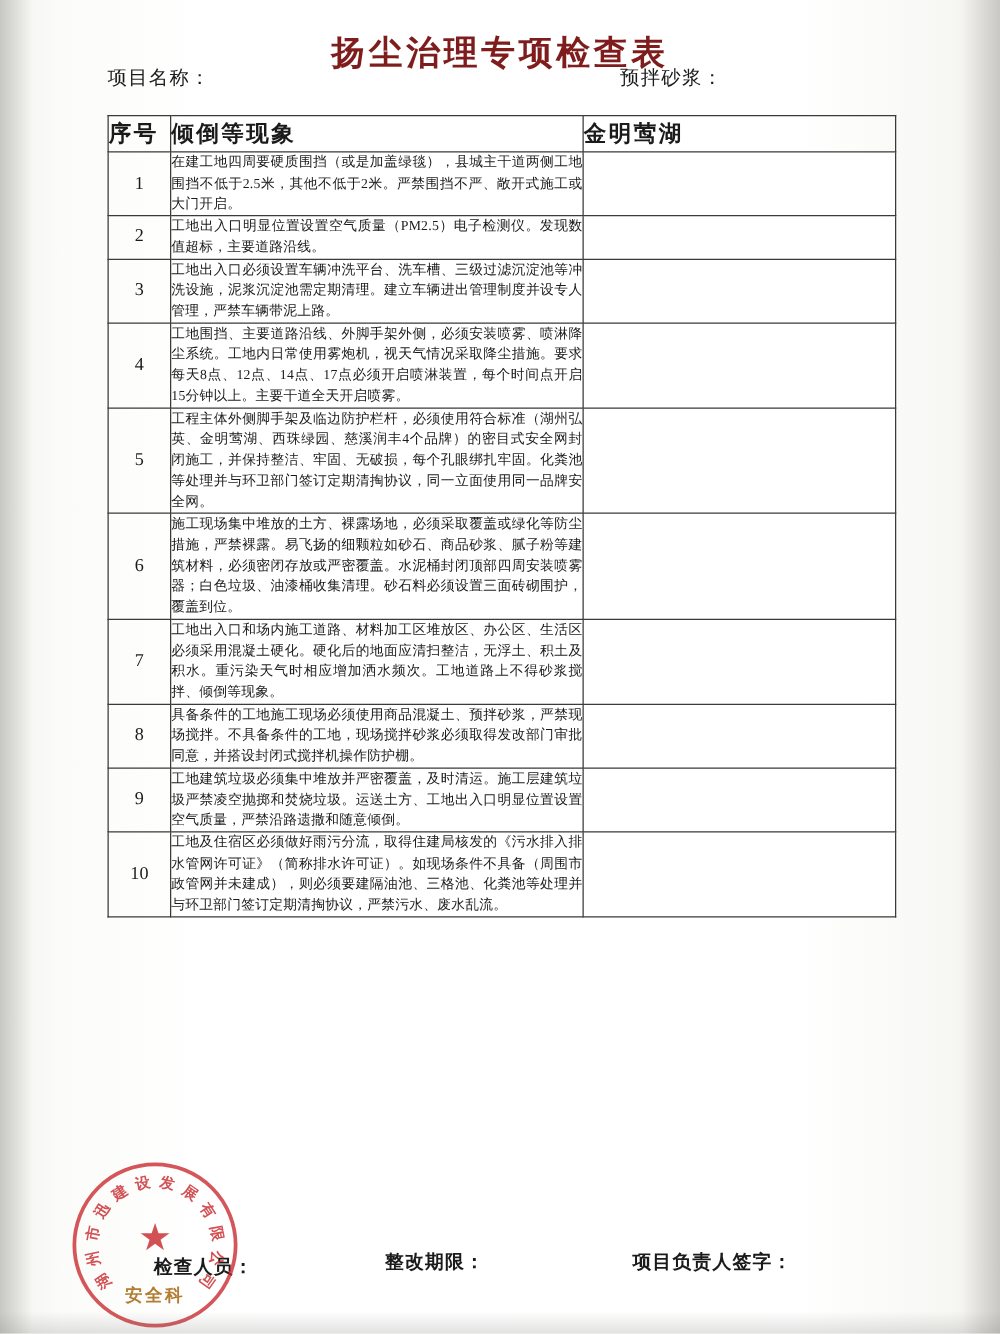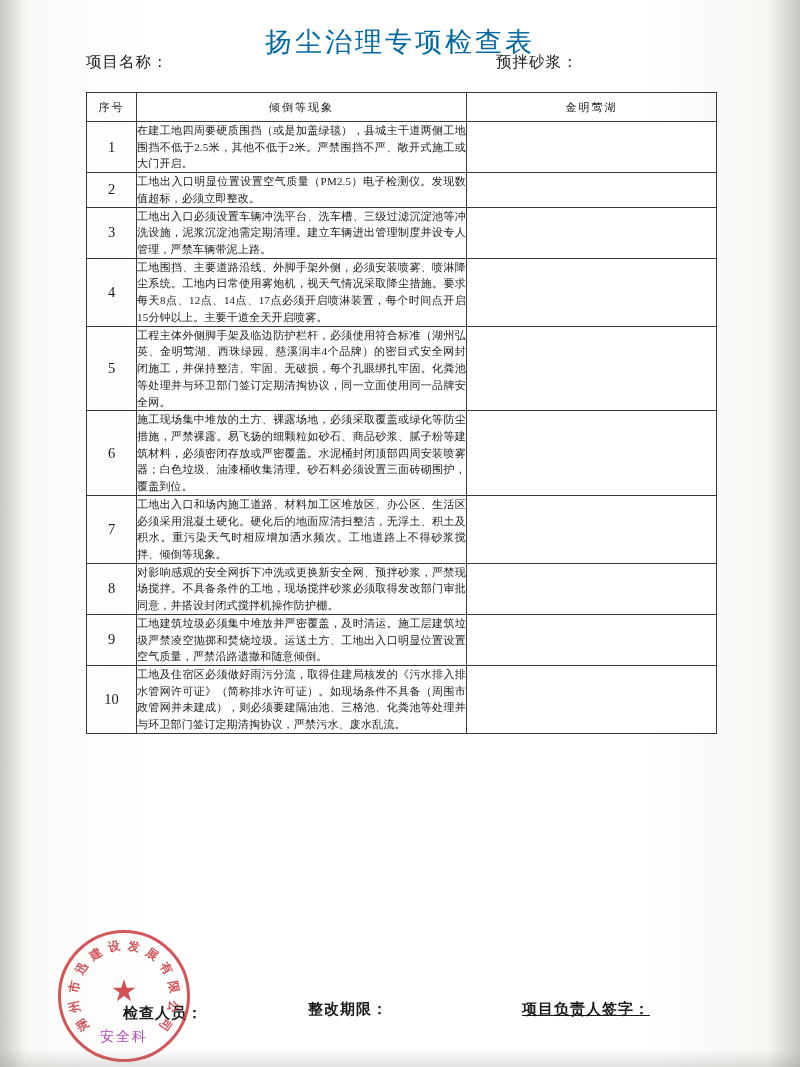--- a/index.html
+++ b/index.html
@@ -28,24 +28,24 @@
     inset: 0;
     padding: 0;
   }
   .doc-title {
     position: absolute;
     top: 24px;
     left: 0;
     right: 0;
     text-align: center;
     font-size: 27px;
-    font-weight: 400;
+    font-weight: 700;
     letter-spacing: 3px;
     font-family: "Liberation Serif", "DejaVu Serif", serif;
-    color: #0369a1;
+    color: #7f1d1d;
   }
   .meta-row {
     position: absolute;
     top: 52px;
     left: 86px;
     right: 60px;
     height: 24px;
     font-size: 15.5px;
     font-weight: 400;
     letter-spacing: 1px;
@@ -72,23 +72,23 @@
     border: 1px solid #3a3a3a;
     vertical-align: middle;
     padding: 0;
   }
   .col-no { width: 50px; }
   .col-req { width: 330px; }
   .col-prob { width: 250px; }
 
   thead th {
     height: 28px;
-    font-size: 11px;
-    font-weight: 400;
-    text-align: center;
+    font-size: 18px;
+    font-weight: 700;
+    text-align: left;
     letter-spacing: 2px;
   }
   td.cell-no {
     text-align: center;
     font-size: 14.5px;
     font-weight: 400;
   }
   td.cell-req {
     padding: 5px 7px 6px 7px;
     font-size: 11px;
@@ -105,21 +105,21 @@
     position: absolute;
     left: 86px;
     right: 60px;
     top: 1000px;
     font-size: 15px;
     font-weight: 700;
     letter-spacing: 1px;
   }
   .footer .f1 { position: absolute; left: 6px; top: 4px; margin-left: 31px; }
   .footer .f2 { position: absolute; left: 222px; top: 0; }
-  .footer .f3 { position: absolute; left: 436px; top: 0; text-decoration: underline; }
+  .footer .f3 { position: absolute; left: 420px; top: 0; }
 
   
   .stamp {
     position: absolute;
     left: 58px;
     top: 930px;
     width: 132px;
     height: 132px;
     pointer-events: none;
   }
@@ -153,24 +153,24 @@
     left: 50%;
     top: 50%;
     transform-origin: 0 0;
   }
   .stamp .bottom-text {
     position: absolute;
     left: 0;
     right: 0;
     bottom: 16px;
     text-align: center;
-    color: #a21caf;
+    color: #a16207;
     opacity: 0.82;
     font-size: 14px;
-    font-weight: 400;
+    font-weight: 700;
     letter-spacing: 2px;
   }
   
   .edge-left {
     position: absolute;
     left: 0; top: 0; bottom: 0; width: 26px;
     background: linear-gradient(90deg, rgba(120,120,115,0.35), rgba(255,255,255,0));
   }
   .edge-right {
     position: absolute;
@@ -211,21 +211,21 @@
       </tr>
     </thead>
     <tbody>
       <tr>
         <td class="cell-no">1</td>
         <td class="cell-req">在建工地四周要硬质围挡（或是加盖绿毯），县城主干道两侧工地围挡不低于2.5米，其他不低于2米。严禁围挡不严、敞开式施工或大门开启。</td>
         <td class="cell-prob"></td>
       </tr>
       <tr>
         <td class="cell-no">2</td>
-        <td class="cell-req">工地出入口明显位置设置空气质量（PM2.5）电子检测仪。发现数值超标，必须立即整改。</td>
+        <td class="cell-req">工地出入口明显位置设置空气质量（PM2.5）电子检测仪。发现数值超标，主要道路沿线。</td>
         <td class="cell-prob"></td>
       </tr>
       <tr>
         <td class="cell-no">3</td>
         <td class="cell-req">工地出入口必须设置车辆冲洗平台、洗车槽、三级过滤沉淀池等冲洗设施，泥浆沉淀池需定期清理。建立车辆进出管理制度并设专人管理，严禁车辆带泥上路。</td>
         <td class="cell-prob"></td>
       </tr>
       <tr>
         <td class="cell-no">4</td>
         <td class="cell-req">工地围挡、主要道路沿线、外脚手架外侧，必须安装喷雾、喷淋降尘系统。工地内日常使用雾炮机，视天气情况采取降尘措施。要求每天8点、12点、14点、17点必须开启喷淋装置，每个时间点开启15分钟以上。主要干道全天开启喷雾。</td>
@@ -241,21 +241,21 @@
         <td class="cell-req">施工现场集中堆放的土方、裸露场地，必须采取覆盖或绿化等防尘措施，严禁裸露。易飞扬的细颗粒如砂石、商品砂浆、腻子粉等建筑材料，必须密闭存放或严密覆盖。水泥桶封闭顶部四周安装喷雾器；白色垃圾、油漆桶收集清理。砂石料必须设置三面砖砌围护，覆盖到位。</td>
         <td class="cell-prob"></td>
       </tr>
       <tr>
         <td class="cell-no">7</td>
         <td class="cell-req">工地出入口和场内施工道路、材料加工区堆放区、办公区、生活区必须采用混凝土硬化。硬化后的地面应清扫整洁，无浮土、积土及积水。重污染天气时相应增加洒水频次。工地道路上不得砂浆搅拌、倾倒等现象。</td>
         <td class="cell-prob"></td>
       </tr>
       <tr>
         <td class="cell-no">8</td>
-        <td class="cell-req">对影响感观的安全网拆下冲洗或更换新安全网、预拌砂浆，严禁现场搅拌。不具备条件的工地，现场搅拌砂浆必须取得发改部门审批同意，并搭设封闭式搅拌机操作防护棚。</td>
+        <td class="cell-req">具备条件的工地施工现场必须使用商品混凝土、预拌砂浆，严禁现场搅拌。不具备条件的工地，现场搅拌砂浆必须取得发改部门审批同意，并搭设封闭式搅拌机操作防护棚。</td>
         <td class="cell-prob"></td>
       </tr>
       <tr>
         <td class="cell-no">9</td>
         <td class="cell-req">工地建筑垃圾必须集中堆放并严密覆盖，及时清运。施工层建筑垃圾严禁凌空抛掷和焚烧垃圾。运送土方、工地出入口明显位置设置空气质量，严禁沿路遗撒和随意倾倒。</td>
         <td class="cell-prob"></td>
       </tr>
       <tr>
         <td class="cell-no">10</td>
         <td class="cell-req">工地及住宿区必须做好雨污分流，取得住建局核发的《污水排入排水管网许可证》（简称排水许可证）。如现场条件不具备（周围市政管网并未建成），则必须要建隔油池、三格池、化粪池等处理并与环卫部门签订定期清掏协议，严禁污水、废水乱流。</td>

